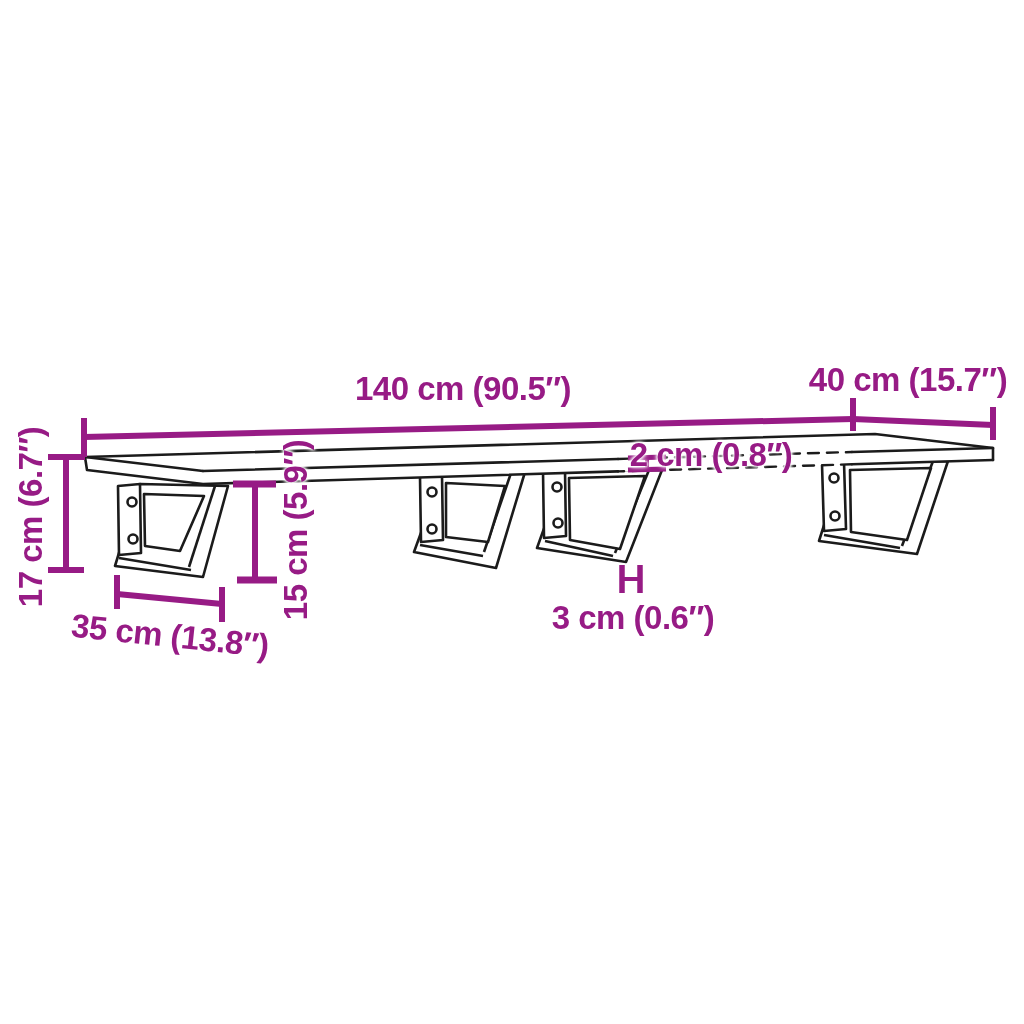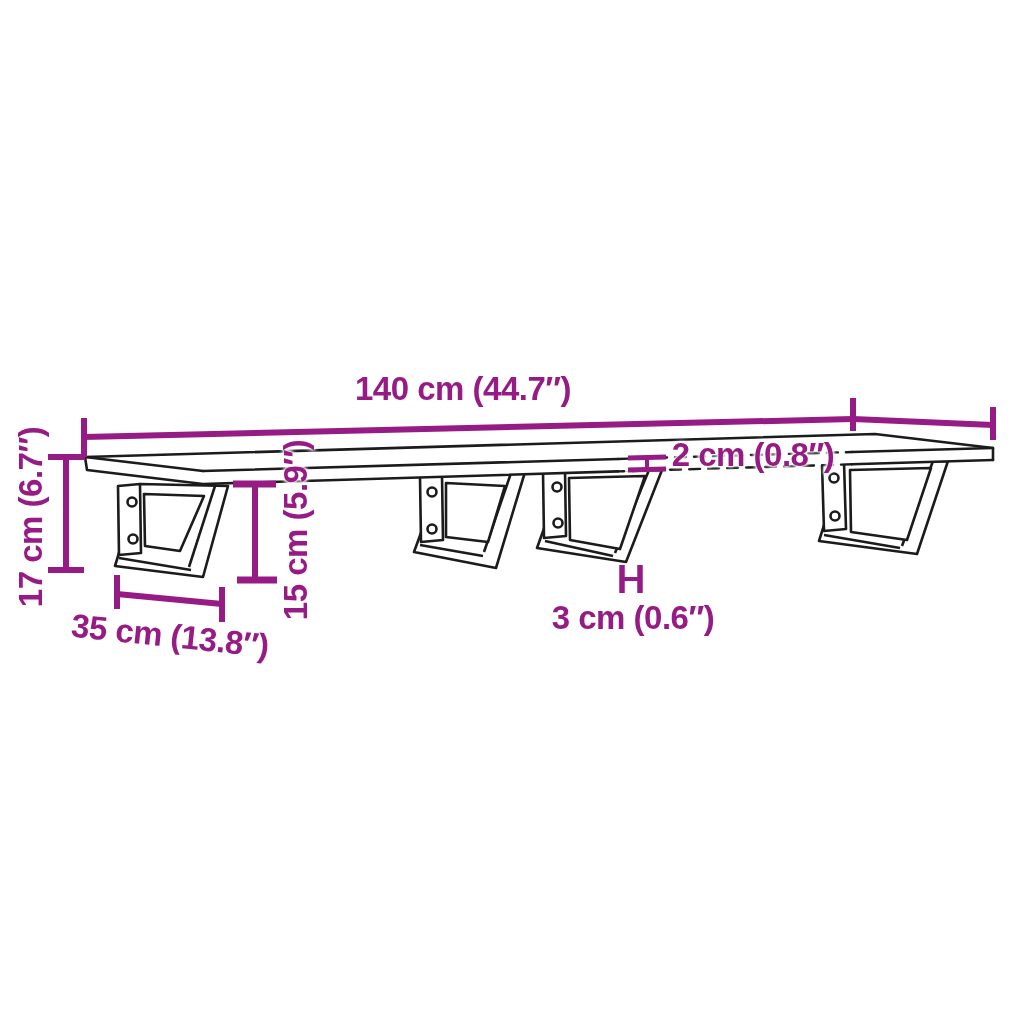--- a/index.html
+++ b/index.html
@@ -115,24 +115,25 @@
       </g>
 
       <g>
         <path d="M622,565 L622,593" stroke-width="5.5"></path>
         <path d="M640,565 L640,593" stroke-width="5.5"></path>
         <path d="M622,579 L640,579" stroke-width="4"></path>
       </g>
     </g>
   </svg>
 
-  <div class="dim-label" style="left:463px;top:389px;">140 cm (44.7″)</div>
+  <div class="dim-label" style="left:463px;top:389px;">140 cm (90.5″)</div>
 
+  <div class="dim-label" style="left:908px;top:380px;">40 cm (15.7″)</div>
 
-  <div class="dim-label" style="left:753px;top:455px;text-align:right;">2 cm (0.8″)</div>
+  <div class="dim-label" style="left:711px;top:455px;text-align:right;">2 cm (0.8″)</div>
 
   <div class="dim-label rot-ccw" style="left:31px;top:517px;">17 cm (6.7″)</div>
 
   <div class="dim-label rot-ccw" style="left:296px;top:530px;">15 cm (5.9″)</div>
 
   <div class="dim-label rot-slant" style="left:170px;top:636px;">35 cm (13.8″)</div>
 
   <div class="dim-label" style="left:633px;top:618px;">3 cm (0.6″)</div>
 
 </div>

